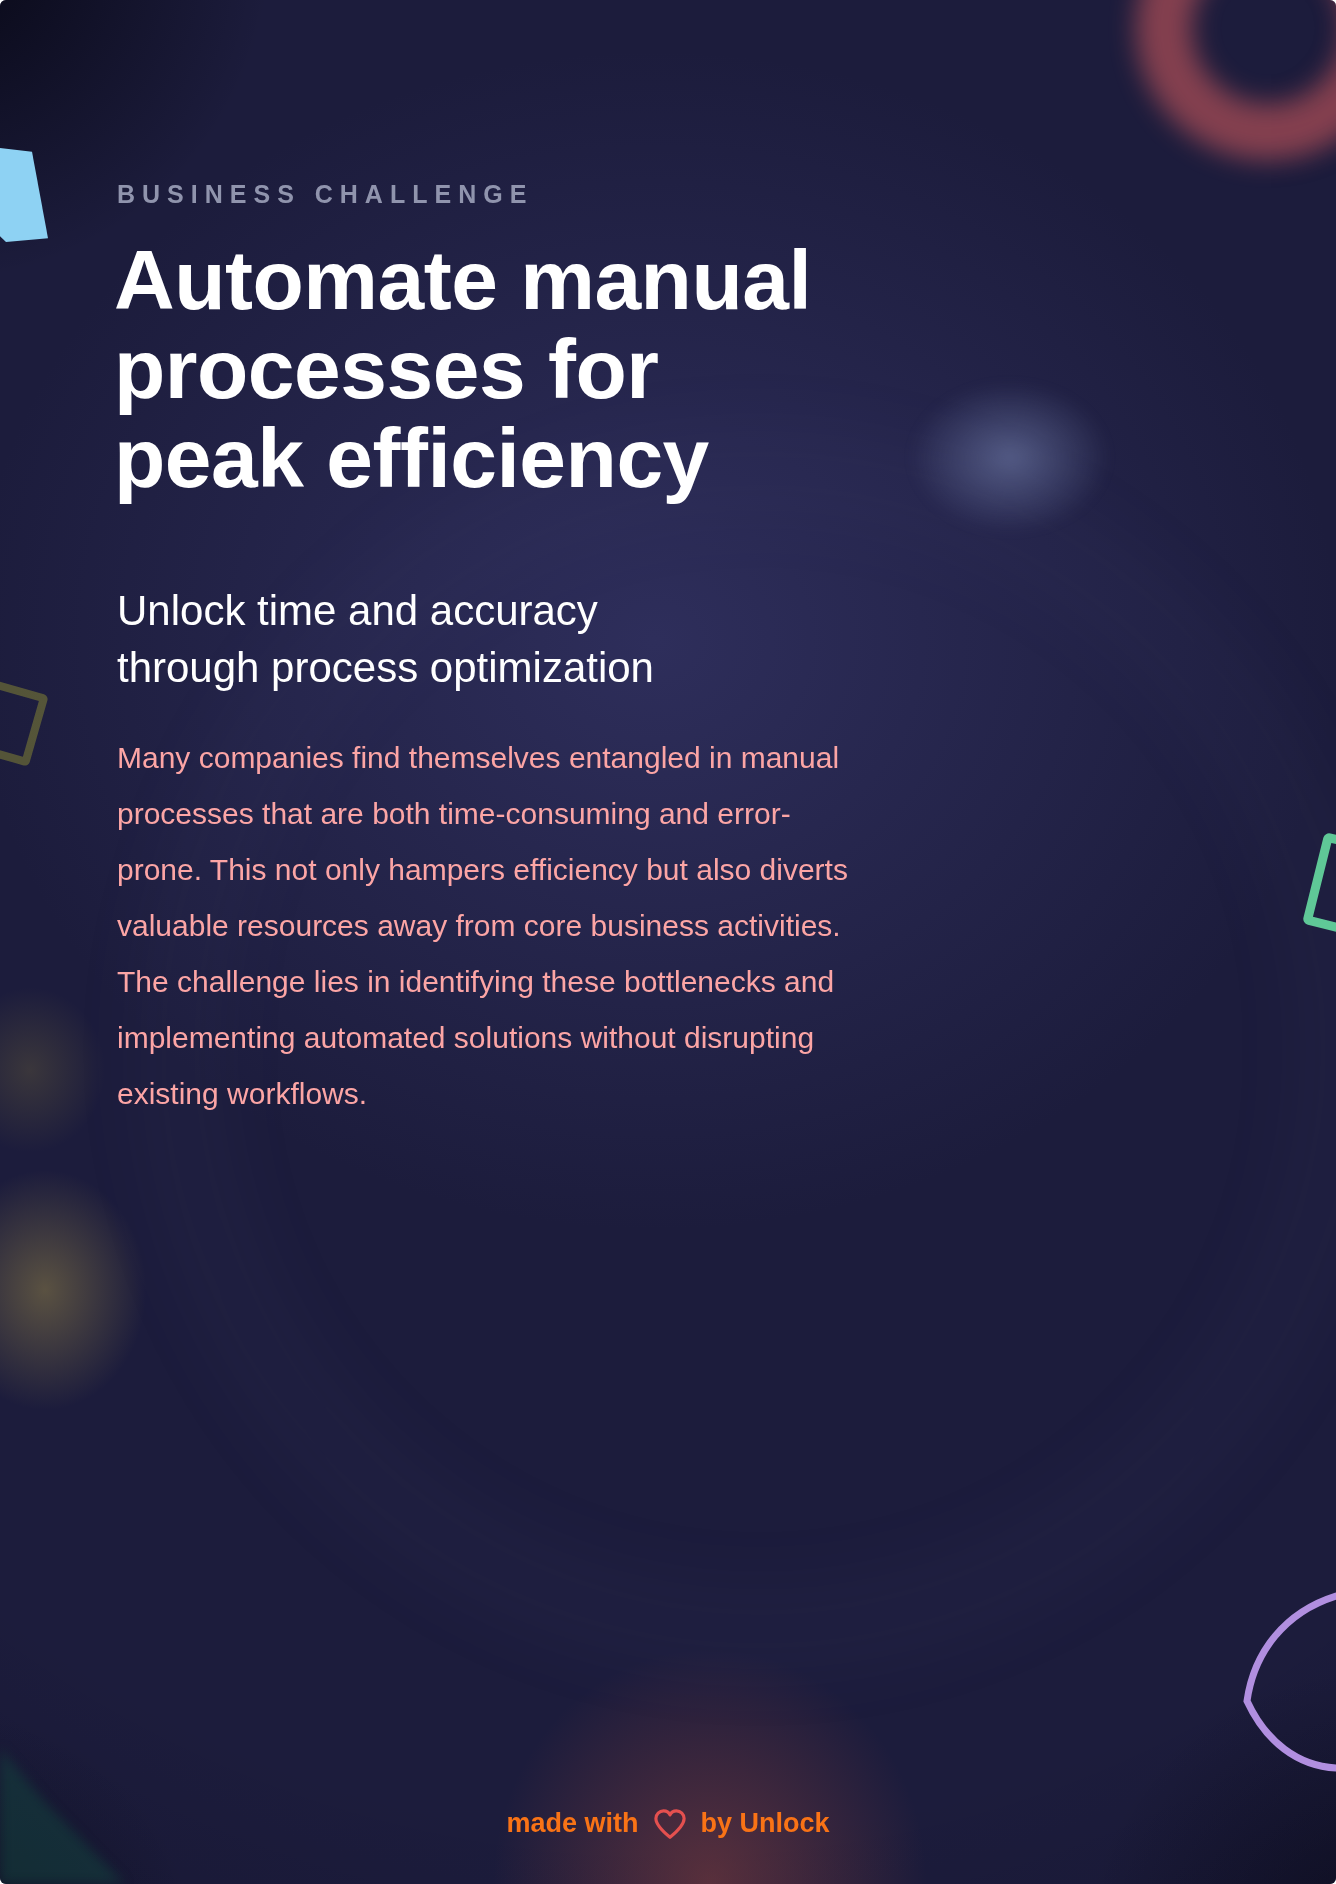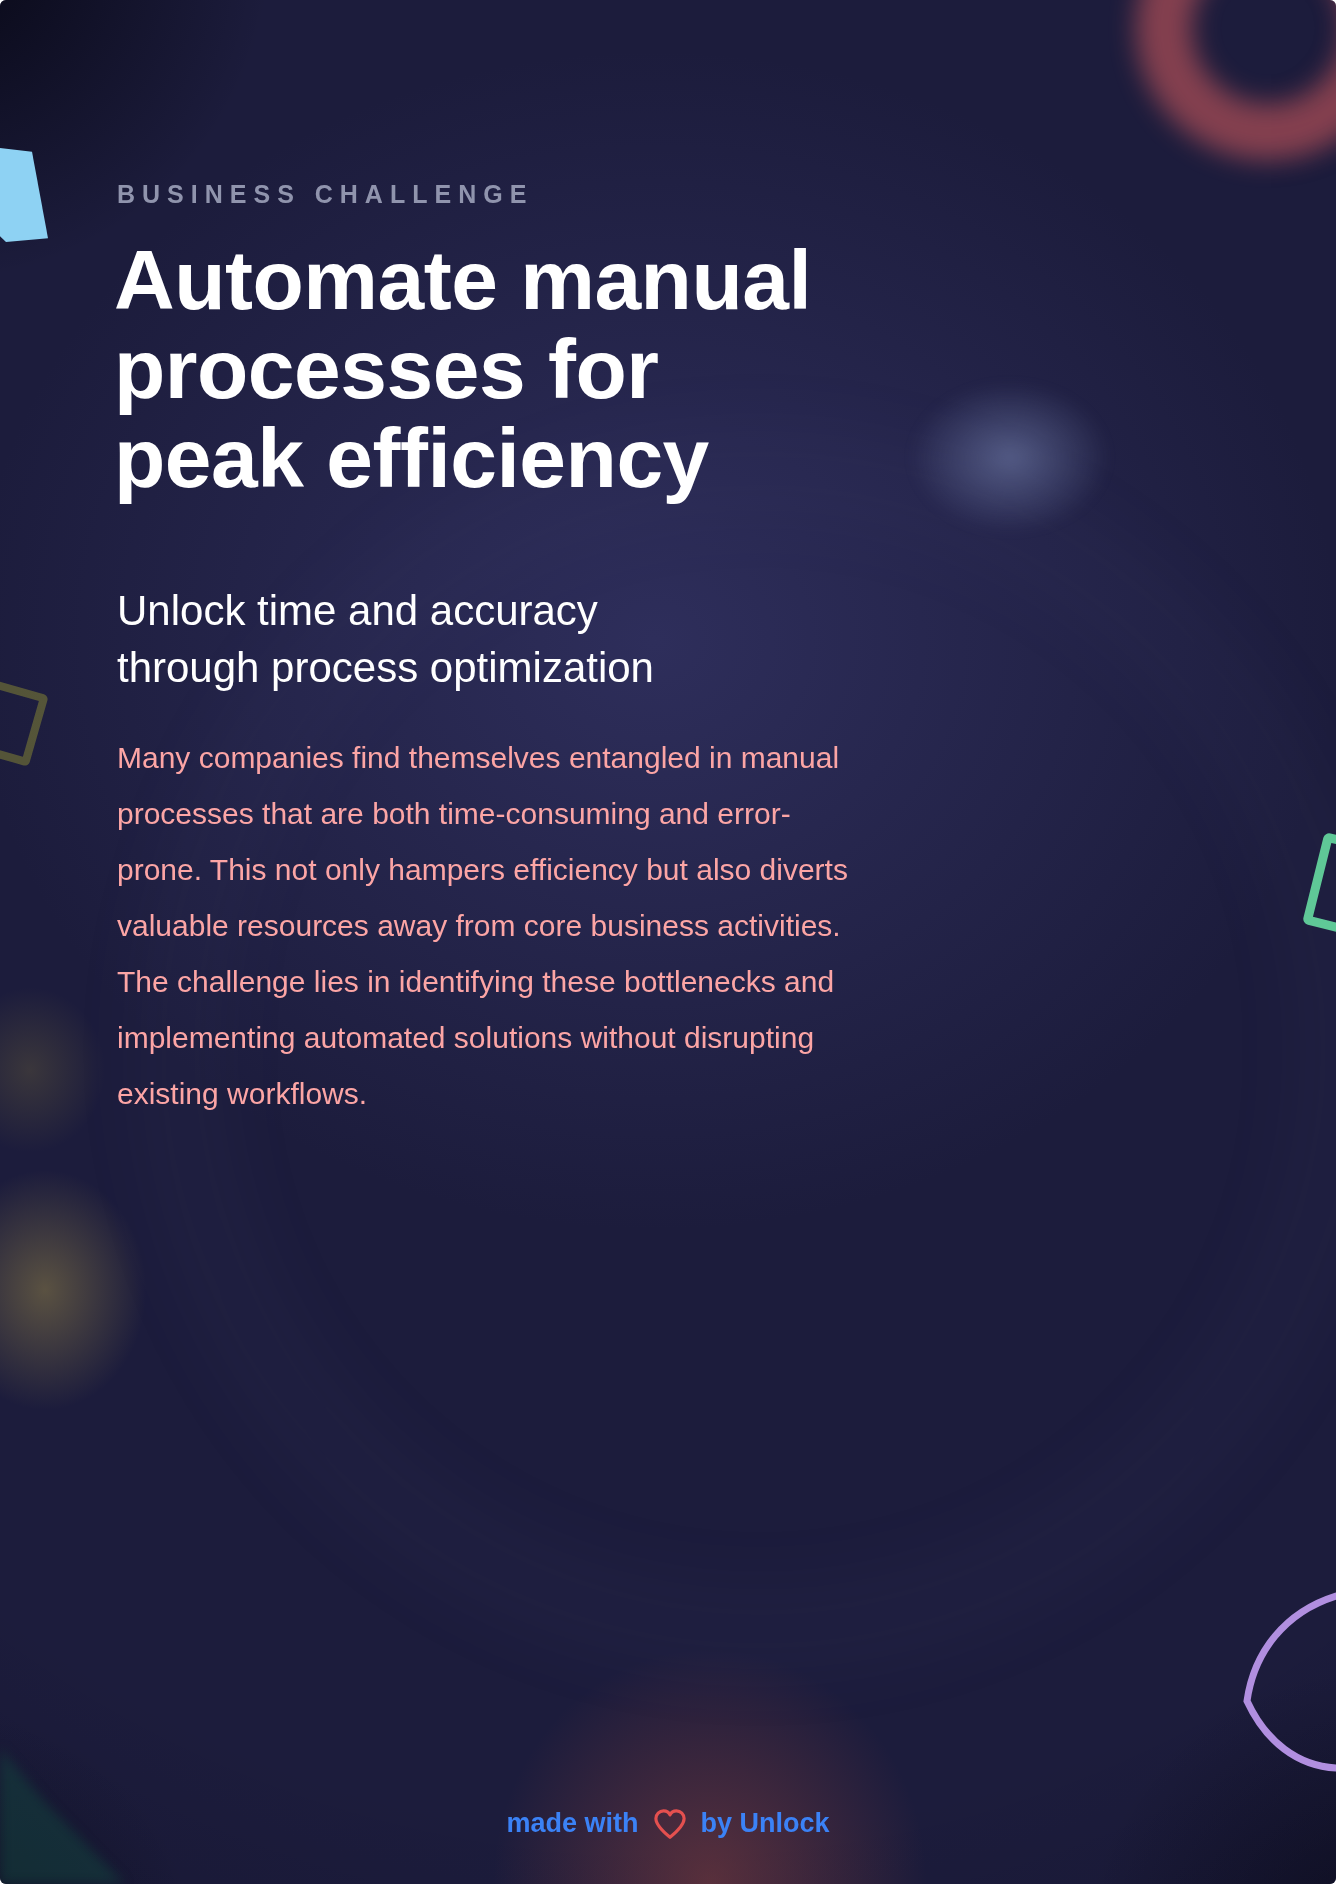--- a/index.html
+++ b/index.html
@@ -75,21 +75,21 @@
     position:absolute; left:117px; top:540px;
     font-size:42px; font-weight:500; line-height:57px; color:#ffffff;margin-top:42px;
   }
   .body-text {
     position:absolute; left:117px; top:730px;
     font-size:30px; font-weight:400; line-height:56px; color:#fca5a5;
   }
   .footer {
     position:absolute; left:0; right:0; bottom:44px;
     display:flex; justify-content:center; align-items:center; gap:13px;
-    color:#3b82f6; font-size:27px; font-weight:600;
+    color:#f97316; font-size:27px; font-weight:600;
   }
   .heart { width:36px; height:33px; display:block; }
 </style>
 </head>
 <body>
 
 <div class="stage">
   <div class="page">
 
     <div class="bg-ring"></div>

